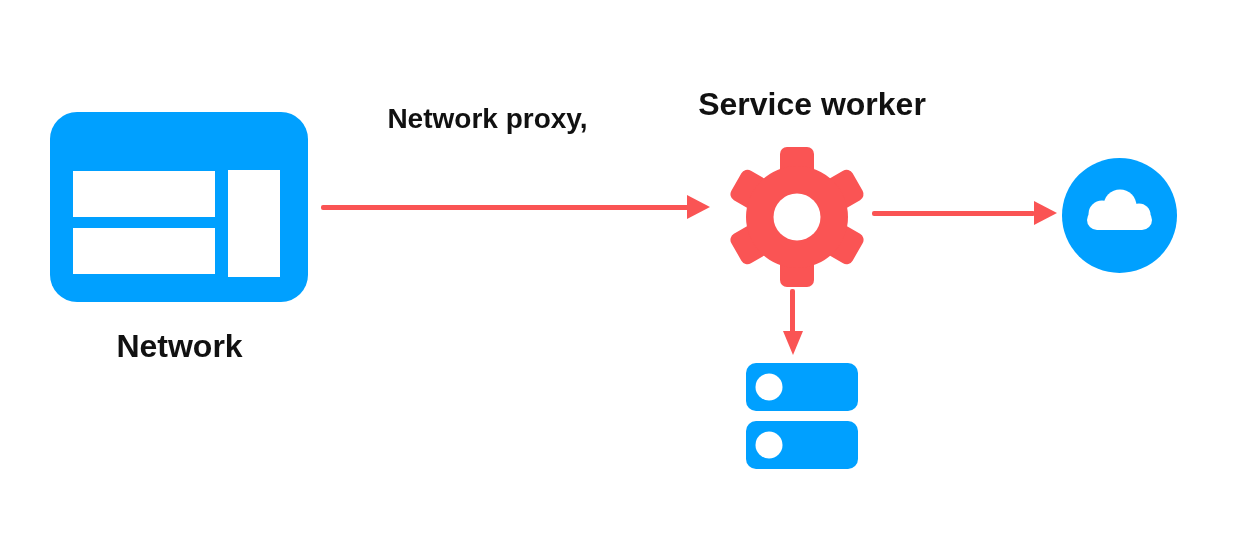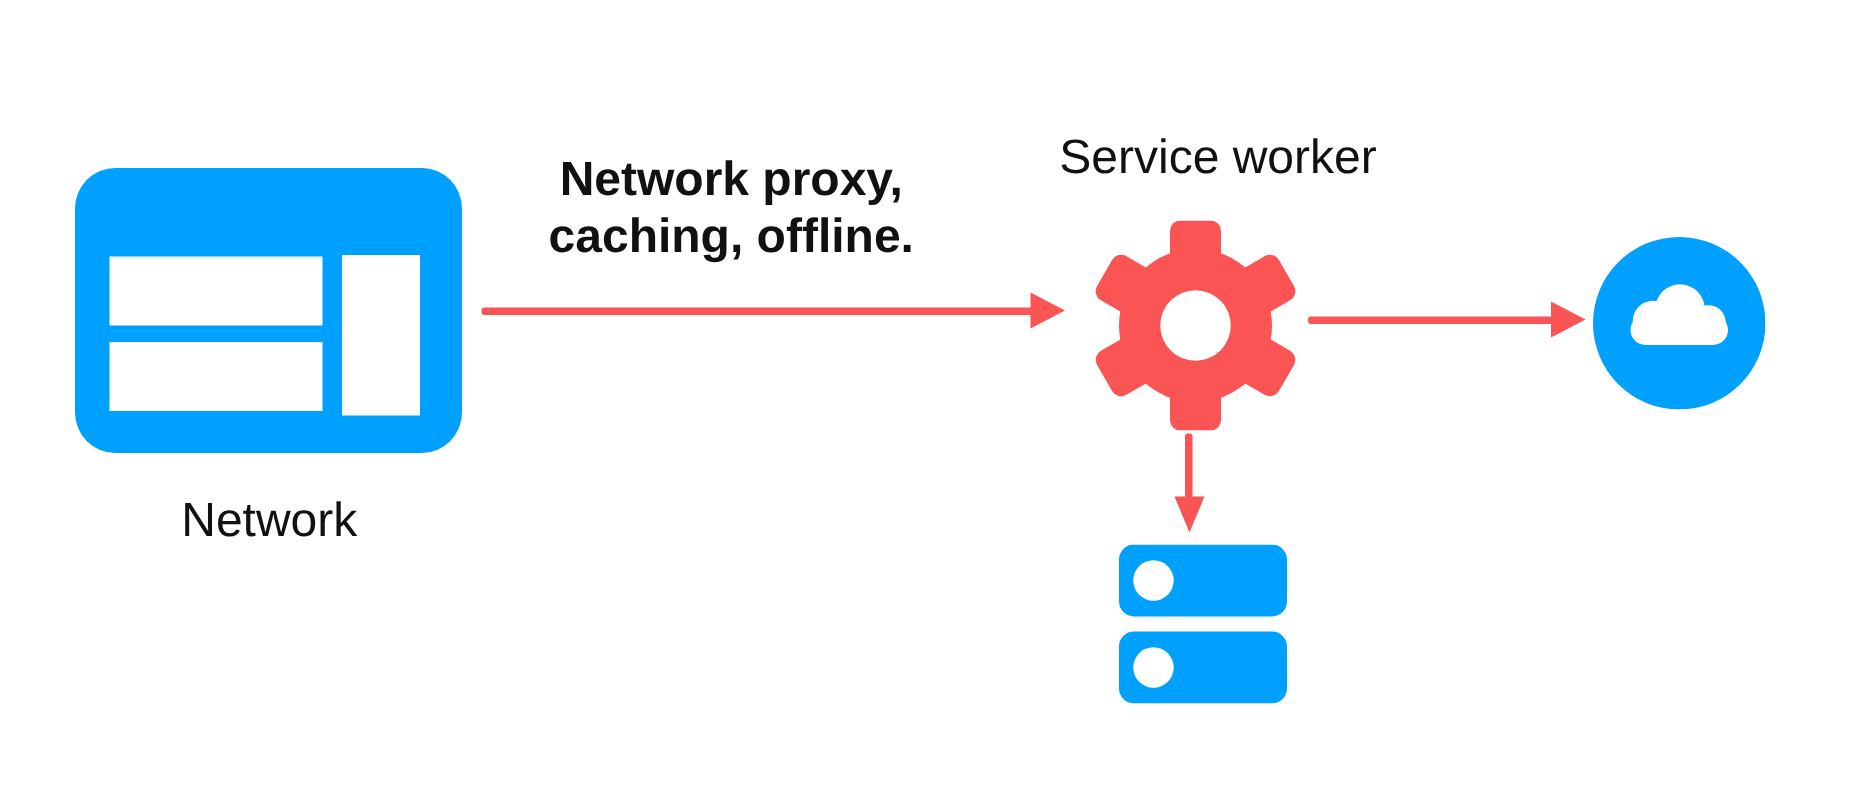--- a/index.html
+++ b/index.html
@@ -14,29 +14,29 @@
     position:relative;
     width:1248px;
     height:534px;
     background:var(--bg);
     overflow:hidden;
     font-family:"Liberation Sans","DejaVu Sans",sans-serif;
     color:var(--text);
   }
   .abs{position:absolute;}
   .node-label{
-    font-weight:400;
+    font-weight:700;
     font-size:32px;
     text-align:center;
     color:var(--text);
     letter-spacing:0px;
   }
   .edge-label{
     font-weight:700;
-    font-size:32px;
+    font-size:28px;
     line-height:38px;
     text-align:center;
     color:var(--text);
   }
   
   .shaft-h{height:5px;background:var(--red);border-radius:2px;}
   .shaft-v{width:5px;background:var(--red);border-radius:2px;}
   .head-right{
     width:0;height:0;
     border-top:12px solid transparent;
@@ -61,21 +61,20 @@
       <rect x="0" y="0" width="258" height="190" rx="27" fill="var(--blue)"></rect>
       <rect x="23" y="59" width="142" height="46" fill="#ffffff"></rect>
       <rect x="23" y="116" width="142" height="46" fill="#ffffff"></rect>
       <rect x="178" y="58" width="52" height="107" fill="#ffffff"></rect>
     </svg>
   </div>
   <div class="abs node-label" style="left:52px;top:328px;width:255px;">Network</div>
 
   <div class="abs edge-label" style="left:360px;top:100px;width:255px;">
     <span style="display:block;">Network proxy,</span>
-    <span style="display:block;">caching, offline.</span>
   </div>
   <div class="abs shaft-h" style="left:321px;top:205px;width:368px;"></div>
   <div class="abs head-right" style="left:687px;top:195px;"></div>
 
   <div class="abs node-label" style="left:662px;top:86px;width:300px;">Service worker</div>
   <div class="abs" style="left:727px;top:147px;width:140px;height:140px;">
     <svg viewBox="0 0 140 140" width="140" height="140">
       <g transform="translate(70,70)" fill="var(--red)">
         <g>
           <rect x="-17" y="-70" width="34" height="46" rx="7"></rect>

